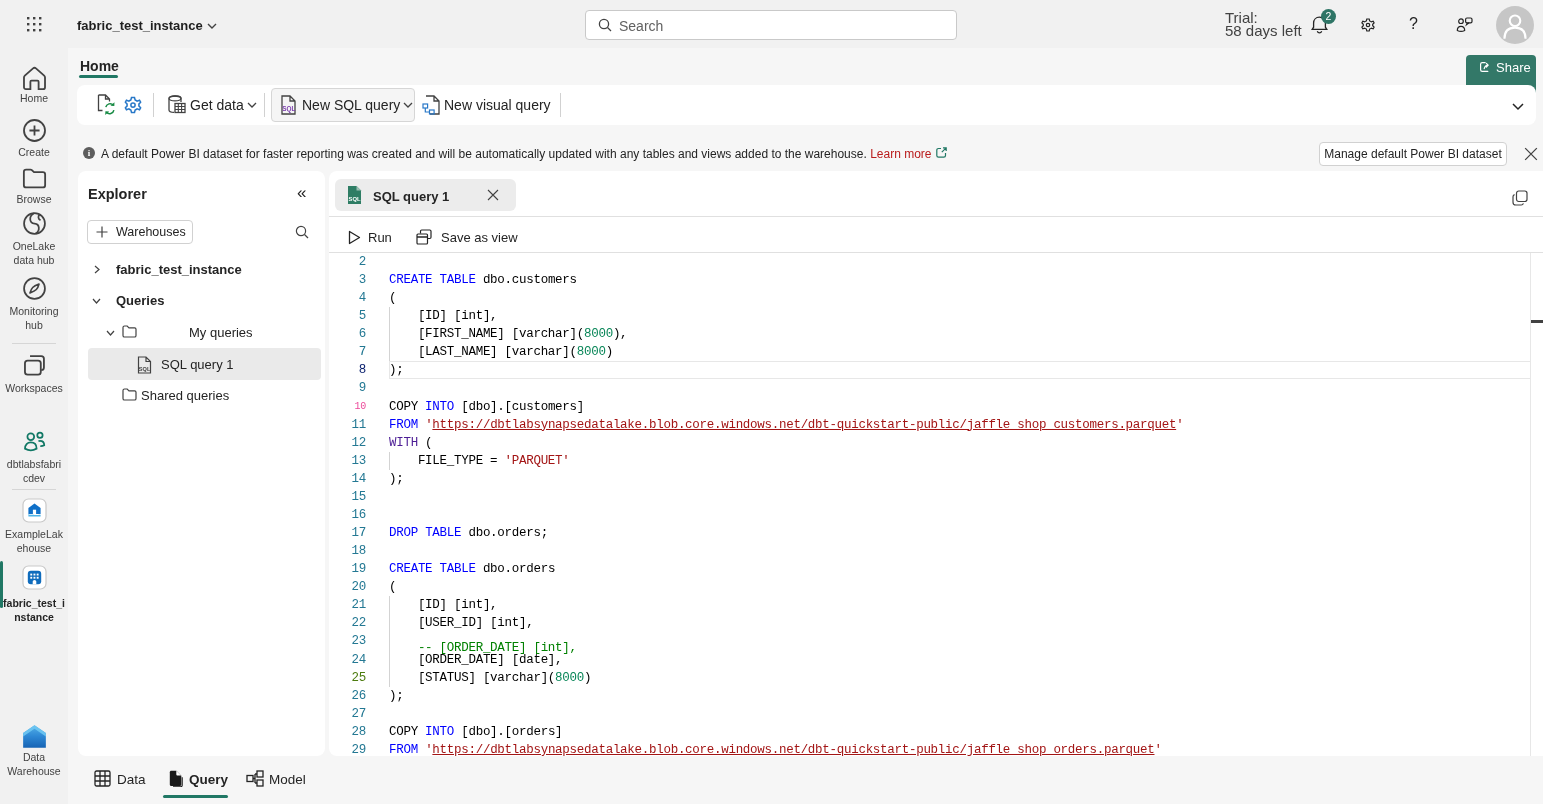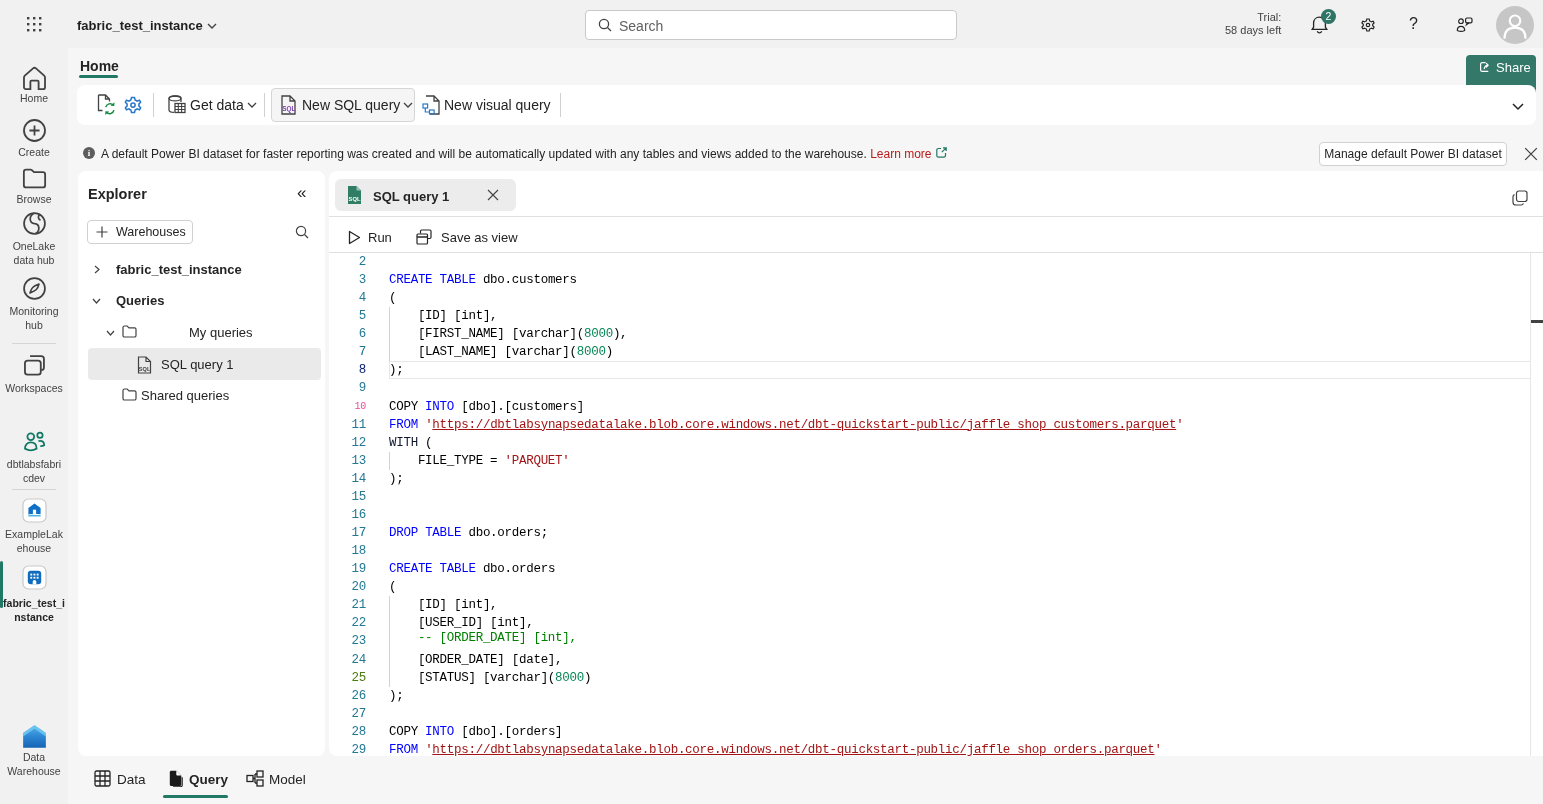--- a/index.html
+++ b/index.html
@@ -35,21 +35,21 @@
       <path d="M1 2 L5 6 L9 2" fill="none" stroke="#424242" stroke-width="1.4"></path>
     </svg>
 
   <div class="abs" style="left:585px;top:10px;width:372px;height:30px;background:#fff;border:1px solid #c9c9c9;border-radius:4px;"></div>
   <svg class="abs" style="left:598px;top:18px;" width="14" height="14" viewBox="0 0 14 14">
       <circle cx="6" cy="6" r="4.6" fill="none" stroke="#424242" stroke-width="1.3"></circle>
       <path d="M9.5 9.5 L13 13" stroke="#424242" stroke-width="1.3"></path>
     </svg>
   <div class="abs" style="left:619px;top:18px;font-size:14px;color:#616161;">Search</div>
 
-  <div class="abs" style="left:1225px;top:11px;font-size:11px;line-height:13px;color:#424242;text-align:right;">Trial:<br>58 days left</div>
+  <div class="abs" style="left:1225px;top:11px;font-size:15px;line-height:13px;color:#424242;">Trial:<br>58 days left</div>
 
   <svg class="abs" style="left:1311px;top:16px;" width="17" height="18" viewBox="0 0 17 18">
     <path d="M8.5 1.2 C4.9 1.2 2.6 3.8 2.6 7 L2.6 11.2 L1.2 13.4 L15.8 13.4 L14.4 11.2 L14.4 7 C14.4 3.8 12.1 1.2 8.5 1.2 Z" fill="none" stroke="#242424" stroke-width="1.3"></path>
     <path d="M6.3 15.2 C6.7 16.3 7.5 16.9 8.5 16.9 C9.5 16.9 10.3 16.3 10.7 15.2" fill="none" stroke="#242424" stroke-width="1.3"></path>
   </svg>
   <div class="abs" style="left:1321px;top:9px;width:15px;height:15px;border-radius:50%;background:#2e7566;color:#fff;font-size:10.5px;text-align:center;line-height:15px;">2</div>
 
   <svg class="abs" style="left:1360px;top:17px;" width="16" height="16" viewBox="0 0 16 16">
     <path d="M8 1 L9.2 1 L9.7 3 A5.2 5.2 0 0 1 11.3 3.9 L13.2 3.2 L14.1 4.8 L12.7 6.3 A5.2 5.2 0 0 1 12.7 7.7 L14.1 9.2 L13.2 10.8 L11.3 10.1 A5.2 5.2 0 0 1 9.7 11 L9.2 13 L6.8 13 L6.3 11 A5.2 5.2 0 0 1 4.7 10.1 L2.8 10.8 L1.9 9.2 L3.3 7.7 A5.2 5.2 0 0 1 3.3 6.3 L1.9 4.8 L2.8 3.2 L4.7 3.9 A5.2 5.2 0 0 1 6.3 3 L6.8 1 Z" transform="translate(0,1)" fill="none" stroke="#242424" stroke-width="1.2"></path>
     <circle cx="8" cy="8" r="1.7" fill="none" stroke="#242424" stroke-width="1.2"></circle>
@@ -317,21 +317,21 @@
       <div style="position:absolute;left:60px;top:90.35px;font-family:'Liberation Mono',monospace;font-size:12.5px;letter-spacing:-0.28px;line-height:18.07px;color:#000;white-space:pre;">    [LAST_NAME] [varchar](<span style="color:#098658">8000</span>)</div>
       <div style="position:absolute;left:0;top:108.42px;width:37px;text-align:right;font-family:'Liberation Mono',monospace;font-size:12.5px;letter-spacing:-0.28px;line-height:18.07px;color:#0b216f;">8</div>
       <div style="position:absolute;left:60px;top:108.42px;font-family:'Liberation Mono',monospace;font-size:12.5px;letter-spacing:-0.28px;line-height:18.07px;color:#000;white-space:pre;">);</div>
       <div style="position:absolute;left:0;top:126.49000000000001px;width:37px;text-align:right;font-family:'Liberation Mono',monospace;font-size:12.5px;letter-spacing:-0.28px;line-height:18.07px;color:#237893;">9</div>
       <div style="position:absolute;left:60px;top:126.49000000000001px;font-family:'Liberation Mono',monospace;font-size:12.5px;letter-spacing:-0.28px;line-height:18.07px;color:#000;white-space:pre;"></div>
       <div style="position:absolute;left:0;top:144.56px;width:37px;text-align:right;font-family:'Liberation Mono',monospace;font-size:10px;letter-spacing:-0.28px;line-height:18.07px;color:#ec4899;">10</div>
       <div style="position:absolute;left:60px;top:144.56px;font-family:'Liberation Mono',monospace;font-size:12.5px;letter-spacing:-0.28px;line-height:18.07px;color:#000;white-space:pre;">COPY <span style="color:#0000ff">INTO</span> [dbo].[customers]</div>
       <div style="position:absolute;left:0;top:162.63px;width:37px;text-align:right;font-family:'Liberation Mono',monospace;font-size:12.5px;letter-spacing:-0.28px;line-height:18.07px;color:#237893;">11</div>
       <div style="position:absolute;left:60px;top:162.63px;font-family:'Liberation Mono',monospace;font-size:12.5px;letter-spacing:-0.28px;line-height:18.07px;color:#000;white-space:pre;"><span style="color:#0000ff">FROM</span> <span style="color:#a31515">'</span><span style="color:#a31515;text-decoration:underline">https://dbtlabsynapsedatalake.blob.core.windows.net/dbt-quickstart-public/jaffle_shop_customers.parquet</span><span style="color:#a31515">'</span></div>
       <div style="position:absolute;left:0;top:180.7px;width:37px;text-align:right;font-family:'Liberation Mono',monospace;font-size:12.5px;letter-spacing:-0.28px;line-height:18.07px;color:#237893;">12</div>
-      <div style="position:absolute;left:60px;top:180.7px;font-family:'Liberation Mono',monospace;font-size:12.5px;letter-spacing:-0.28px;line-height:18.07px;color:#000;white-space:pre;"><span style="color:#0f172a">WITH</span> (</div>
+      <div style="position:absolute;left:60px;top:180.7px;font-family:'Liberation Mono',monospace;font-size:12.5px;letter-spacing:-0.28px;line-height:18.07px;color:#000;white-space:pre;"><span style="color:#4c1d95">WITH</span> (</div>
       <div style="position:absolute;left:0;top:198.77px;width:37px;text-align:right;font-family:'Liberation Mono',monospace;font-size:12.5px;letter-spacing:-0.28px;line-height:18.07px;color:#237893;">13</div>
       <div style="position:absolute;left:60px;top:198.77px;font-family:'Liberation Mono',monospace;font-size:12.5px;letter-spacing:-0.28px;line-height:18.07px;color:#000;white-space:pre;">    FILE_TYPE = <span style="color:#a31515">'PARQUET'</span></div>
       <div style="position:absolute;left:0;top:216.84px;width:37px;text-align:right;font-family:'Liberation Mono',monospace;font-size:12.5px;letter-spacing:-0.28px;line-height:18.07px;color:#237893;">14</div>
       <div style="position:absolute;left:60px;top:216.84px;font-family:'Liberation Mono',monospace;font-size:12.5px;letter-spacing:-0.28px;line-height:18.07px;color:#000;white-space:pre;">);</div>
       <div style="position:absolute;left:0;top:234.91px;width:37px;text-align:right;font-family:'Liberation Mono',monospace;font-size:12.5px;letter-spacing:-0.28px;line-height:18.07px;color:#237893;">15</div>
       <div style="position:absolute;left:60px;top:234.91px;font-family:'Liberation Mono',monospace;font-size:12.5px;letter-spacing:-0.28px;line-height:18.07px;color:#000;white-space:pre;"></div>
       <div style="position:absolute;left:0;top:252.98000000000002px;width:37px;text-align:right;font-family:'Liberation Mono',monospace;font-size:12.5px;letter-spacing:-0.28px;line-height:18.07px;color:#237893;">16</div>
       <div style="position:absolute;left:60px;top:252.98000000000002px;font-family:'Liberation Mono',monospace;font-size:12.5px;letter-spacing:-0.28px;line-height:18.07px;color:#000;white-space:pre;"></div>
       <div style="position:absolute;left:0;top:271.05px;width:37px;text-align:right;font-family:'Liberation Mono',monospace;font-size:12.5px;letter-spacing:-0.28px;line-height:18.07px;color:#237893;">17</div>
       <div style="position:absolute;left:60px;top:271.05px;font-family:'Liberation Mono',monospace;font-size:12.5px;letter-spacing:-0.28px;line-height:18.07px;color:#000;white-space:pre;"><span style="color:#0000ff">DROP</span> <span style="color:#0000ff">TABLE</span> dbo.orders;</div>
@@ -339,21 +339,21 @@
       <div style="position:absolute;left:60px;top:289.12px;font-family:'Liberation Mono',monospace;font-size:12.5px;letter-spacing:-0.28px;line-height:18.07px;color:#000;white-space:pre;"></div>
       <div style="position:absolute;left:0;top:307.19px;width:37px;text-align:right;font-family:'Liberation Mono',monospace;font-size:12.5px;letter-spacing:-0.28px;line-height:18.07px;color:#237893;">19</div>
       <div style="position:absolute;left:60px;top:307.19px;font-family:'Liberation Mono',monospace;font-size:12.5px;letter-spacing:-0.28px;line-height:18.07px;color:#000;white-space:pre;"><span style="color:#0000ff">CREATE</span> <span style="color:#0000ff">TABLE</span> dbo.orders</div>
       <div style="position:absolute;left:0;top:325.26px;width:37px;text-align:right;font-family:'Liberation Mono',monospace;font-size:12.5px;letter-spacing:-0.28px;line-height:18.07px;color:#237893;">20</div>
       <div style="position:absolute;left:60px;top:325.26px;font-family:'Liberation Mono',monospace;font-size:12.5px;letter-spacing:-0.28px;line-height:18.07px;color:#000;white-space:pre;">(</div>
       <div style="position:absolute;left:0;top:343.33px;width:37px;text-align:right;font-family:'Liberation Mono',monospace;font-size:12.5px;letter-spacing:-0.28px;line-height:18.07px;color:#237893;">21</div>
       <div style="position:absolute;left:60px;top:343.33px;font-family:'Liberation Mono',monospace;font-size:12.5px;letter-spacing:-0.28px;line-height:18.07px;color:#000;white-space:pre;">    [ID] [int],</div>
       <div style="position:absolute;left:0;top:361.4px;width:37px;text-align:right;font-family:'Liberation Mono',monospace;font-size:12.5px;letter-spacing:-0.28px;line-height:18.07px;color:#237893;">22</div>
       <div style="position:absolute;left:60px;top:361.4px;font-family:'Liberation Mono',monospace;font-size:12.5px;letter-spacing:-0.28px;line-height:18.07px;color:#000;white-space:pre;">    [USER_ID] [int],</div>
       <div style="position:absolute;left:0;top:379.47px;width:37px;text-align:right;font-family:'Liberation Mono',monospace;font-size:12.5px;letter-spacing:-0.28px;line-height:18.07px;color:#237893;">23</div>
-      <div style="position:absolute;left:60px;top:376px;font-family:'Liberation Mono',monospace;font-size:12.5px;letter-spacing:-0.28px;line-height:18.07px;color:#000;white-space:pre;"><span style="color:#008000">&nbsp;&nbsp;&nbsp;&nbsp;-- [ORDER_DATE] [int],</span></div>
+      <div style="position:absolute;left:60px;top:386px;font-family:'Liberation Mono',monospace;font-size:12.5px;letter-spacing:-0.28px;line-height:18.07px;color:#000;white-space:pre;"><span style="color:#008000">&nbsp;&nbsp;&nbsp;&nbsp;-- [ORDER_DATE] [int],</span></div>
       <div style="position:absolute;left:0;top:397.54px;width:37px;text-align:right;font-family:'Liberation Mono',monospace;font-size:12.5px;letter-spacing:-0.28px;line-height:18.07px;color:#237893;">24</div>
       <div style="position:absolute;left:60px;top:397.54px;font-family:'Liberation Mono',monospace;font-size:12.5px;letter-spacing:-0.28px;line-height:18.07px;color:#000;white-space:pre;">    [ORDER_DATE] [date],</div>
       <div style="position:absolute;left:0;top:415.61px;width:37px;text-align:right;font-family:'Liberation Mono',monospace;font-size:12.5px;letter-spacing:-0.28px;line-height:18.07px;color:#4d7c0f;">25</div>
       <div style="position:absolute;left:60px;top:415.61px;font-family:'Liberation Mono',monospace;font-size:12.5px;letter-spacing:-0.28px;line-height:18.07px;color:#000;white-space:pre;">    [STATUS] [varchar](<span style="color:#098658">8000</span>)</div>
       <div style="position:absolute;left:0;top:433.68px;width:37px;text-align:right;font-family:'Liberation Mono',monospace;font-size:12.5px;letter-spacing:-0.28px;line-height:18.07px;color:#237893;">26</div>
       <div style="position:absolute;left:60px;top:433.68px;font-family:'Liberation Mono',monospace;font-size:12.5px;letter-spacing:-0.28px;line-height:18.07px;color:#000;white-space:pre;">);</div>
       <div style="position:absolute;left:0;top:451.75px;width:37px;text-align:right;font-family:'Liberation Mono',monospace;font-size:12.5px;letter-spacing:-0.28px;line-height:18.07px;color:#237893;">27</div>
       <div style="position:absolute;left:60px;top:451.75px;font-family:'Liberation Mono',monospace;font-size:12.5px;letter-spacing:-0.28px;line-height:18.07px;color:#000;white-space:pre;"></div>
       <div style="position:absolute;left:0;top:469.82px;width:37px;text-align:right;font-family:'Liberation Mono',monospace;font-size:12.5px;letter-spacing:-0.28px;line-height:18.07px;color:#237893;">28</div>
       <div style="position:absolute;left:60px;top:469.82px;font-family:'Liberation Mono',monospace;font-size:12.5px;letter-spacing:-0.28px;line-height:18.07px;color:#000;white-space:pre;">COPY <span style="color:#0000ff">INTO</span> [dbo].[orders]</div>

